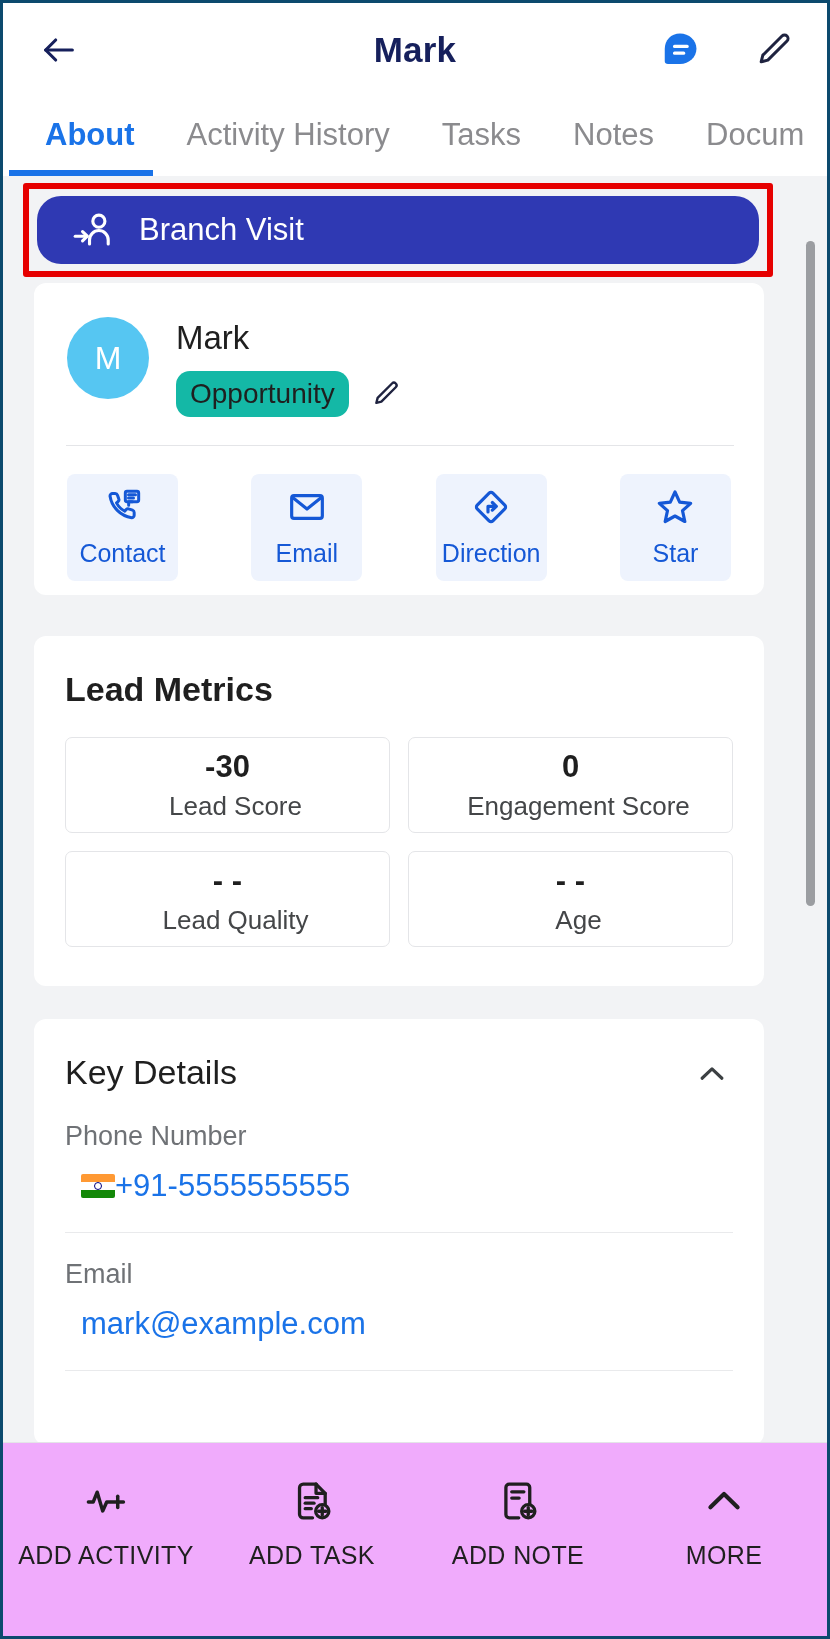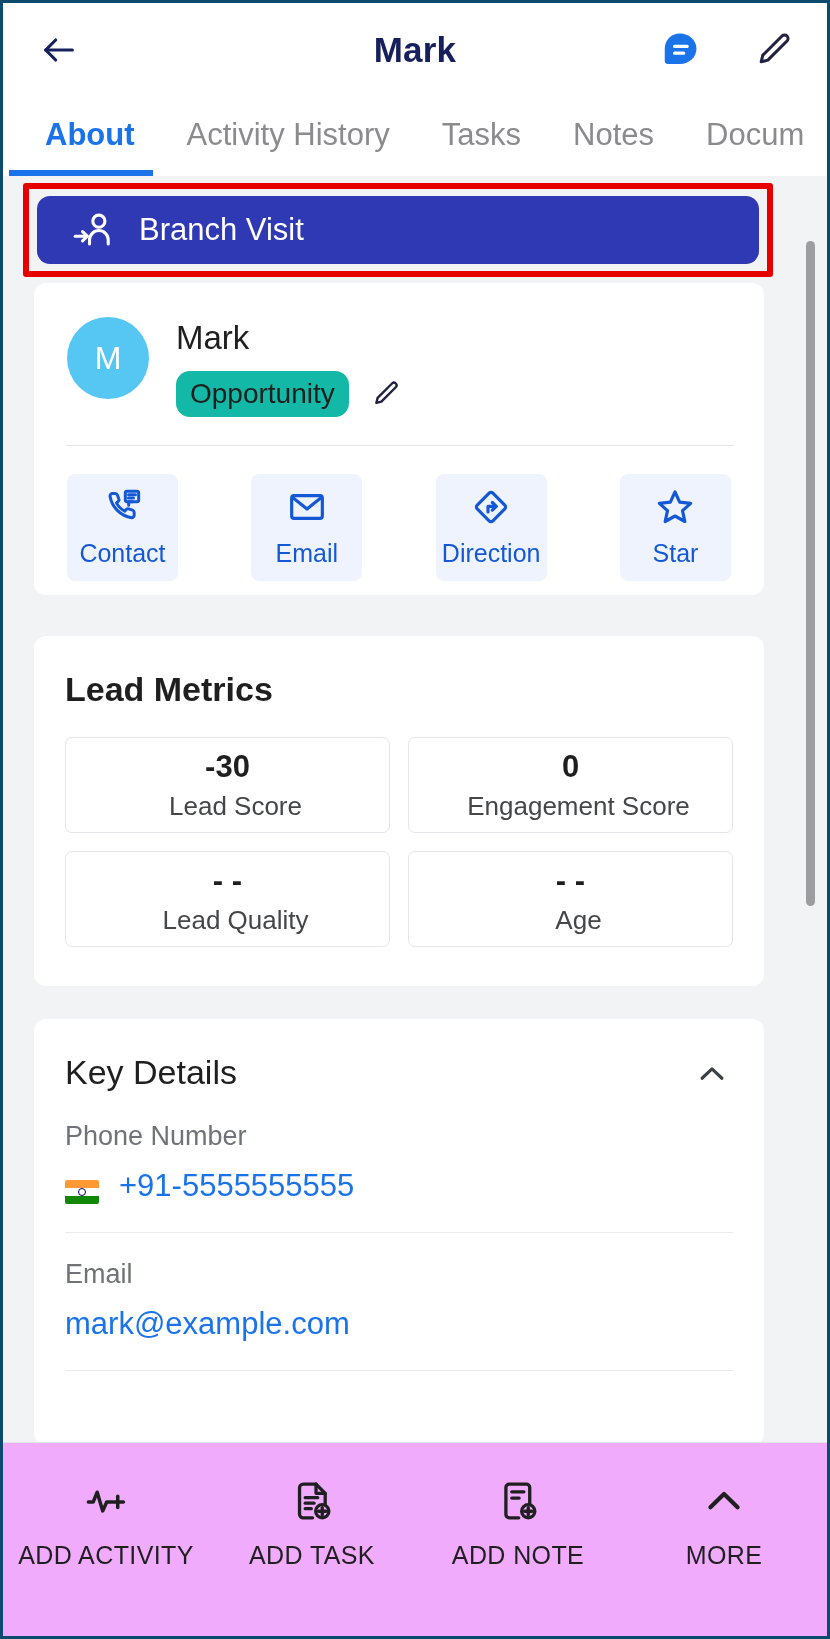--- a/index.html
+++ b/index.html
@@ -107,21 +107,21 @@
     pointer-events: none;
   }
 
   .branch-visit {
     position: absolute;
     left: 34px;
     top: 20px;
     width: 722px;
     height: 68px;
     background: #2f39b3;
-    border-radius: 13px;
+    border-radius: 24px;
     display: flex;
     align-items: center;
     padding-left: 34px;
     gap: 24px;
     cursor: pointer;
   }
   .branch-visit-label {
     color: #ffffff;
     font-size: 31px;
     font-weight: 500;
@@ -239,23 +239,24 @@
   .kd-title { font-size: 34px; color: #1f1f1f; }
   .kd-toggle { width: 42px; height: 42px; display: flex; align-items: center; justify-content: center; cursor: pointer; }
 
   .kd-field { padding: 26px 31px 0 31px; }
   .kd-label { font-size: 27px; color: #6f7276; }
   .kd-value {
     font-size: 31px;
     color: #1a73e8;
     margin-top: 16px;
     display: flex;
-    align-items: flex-end;
-    gap: 20px;
-    cursor: pointer;
+    align-items: center;
+    gap: 0;
+    cursor: pointer;
+    margin-left: 16px;
   }
   .kd-divider { height: 1px; background: #e9eaec; margin: 28px 31px 0 31px; }
 
   .flag {
     width: 34px; height: 24px;
     border-radius: 2px;
     overflow: hidden;
     display: inline-block;
     position: relative;
     flex: none;

